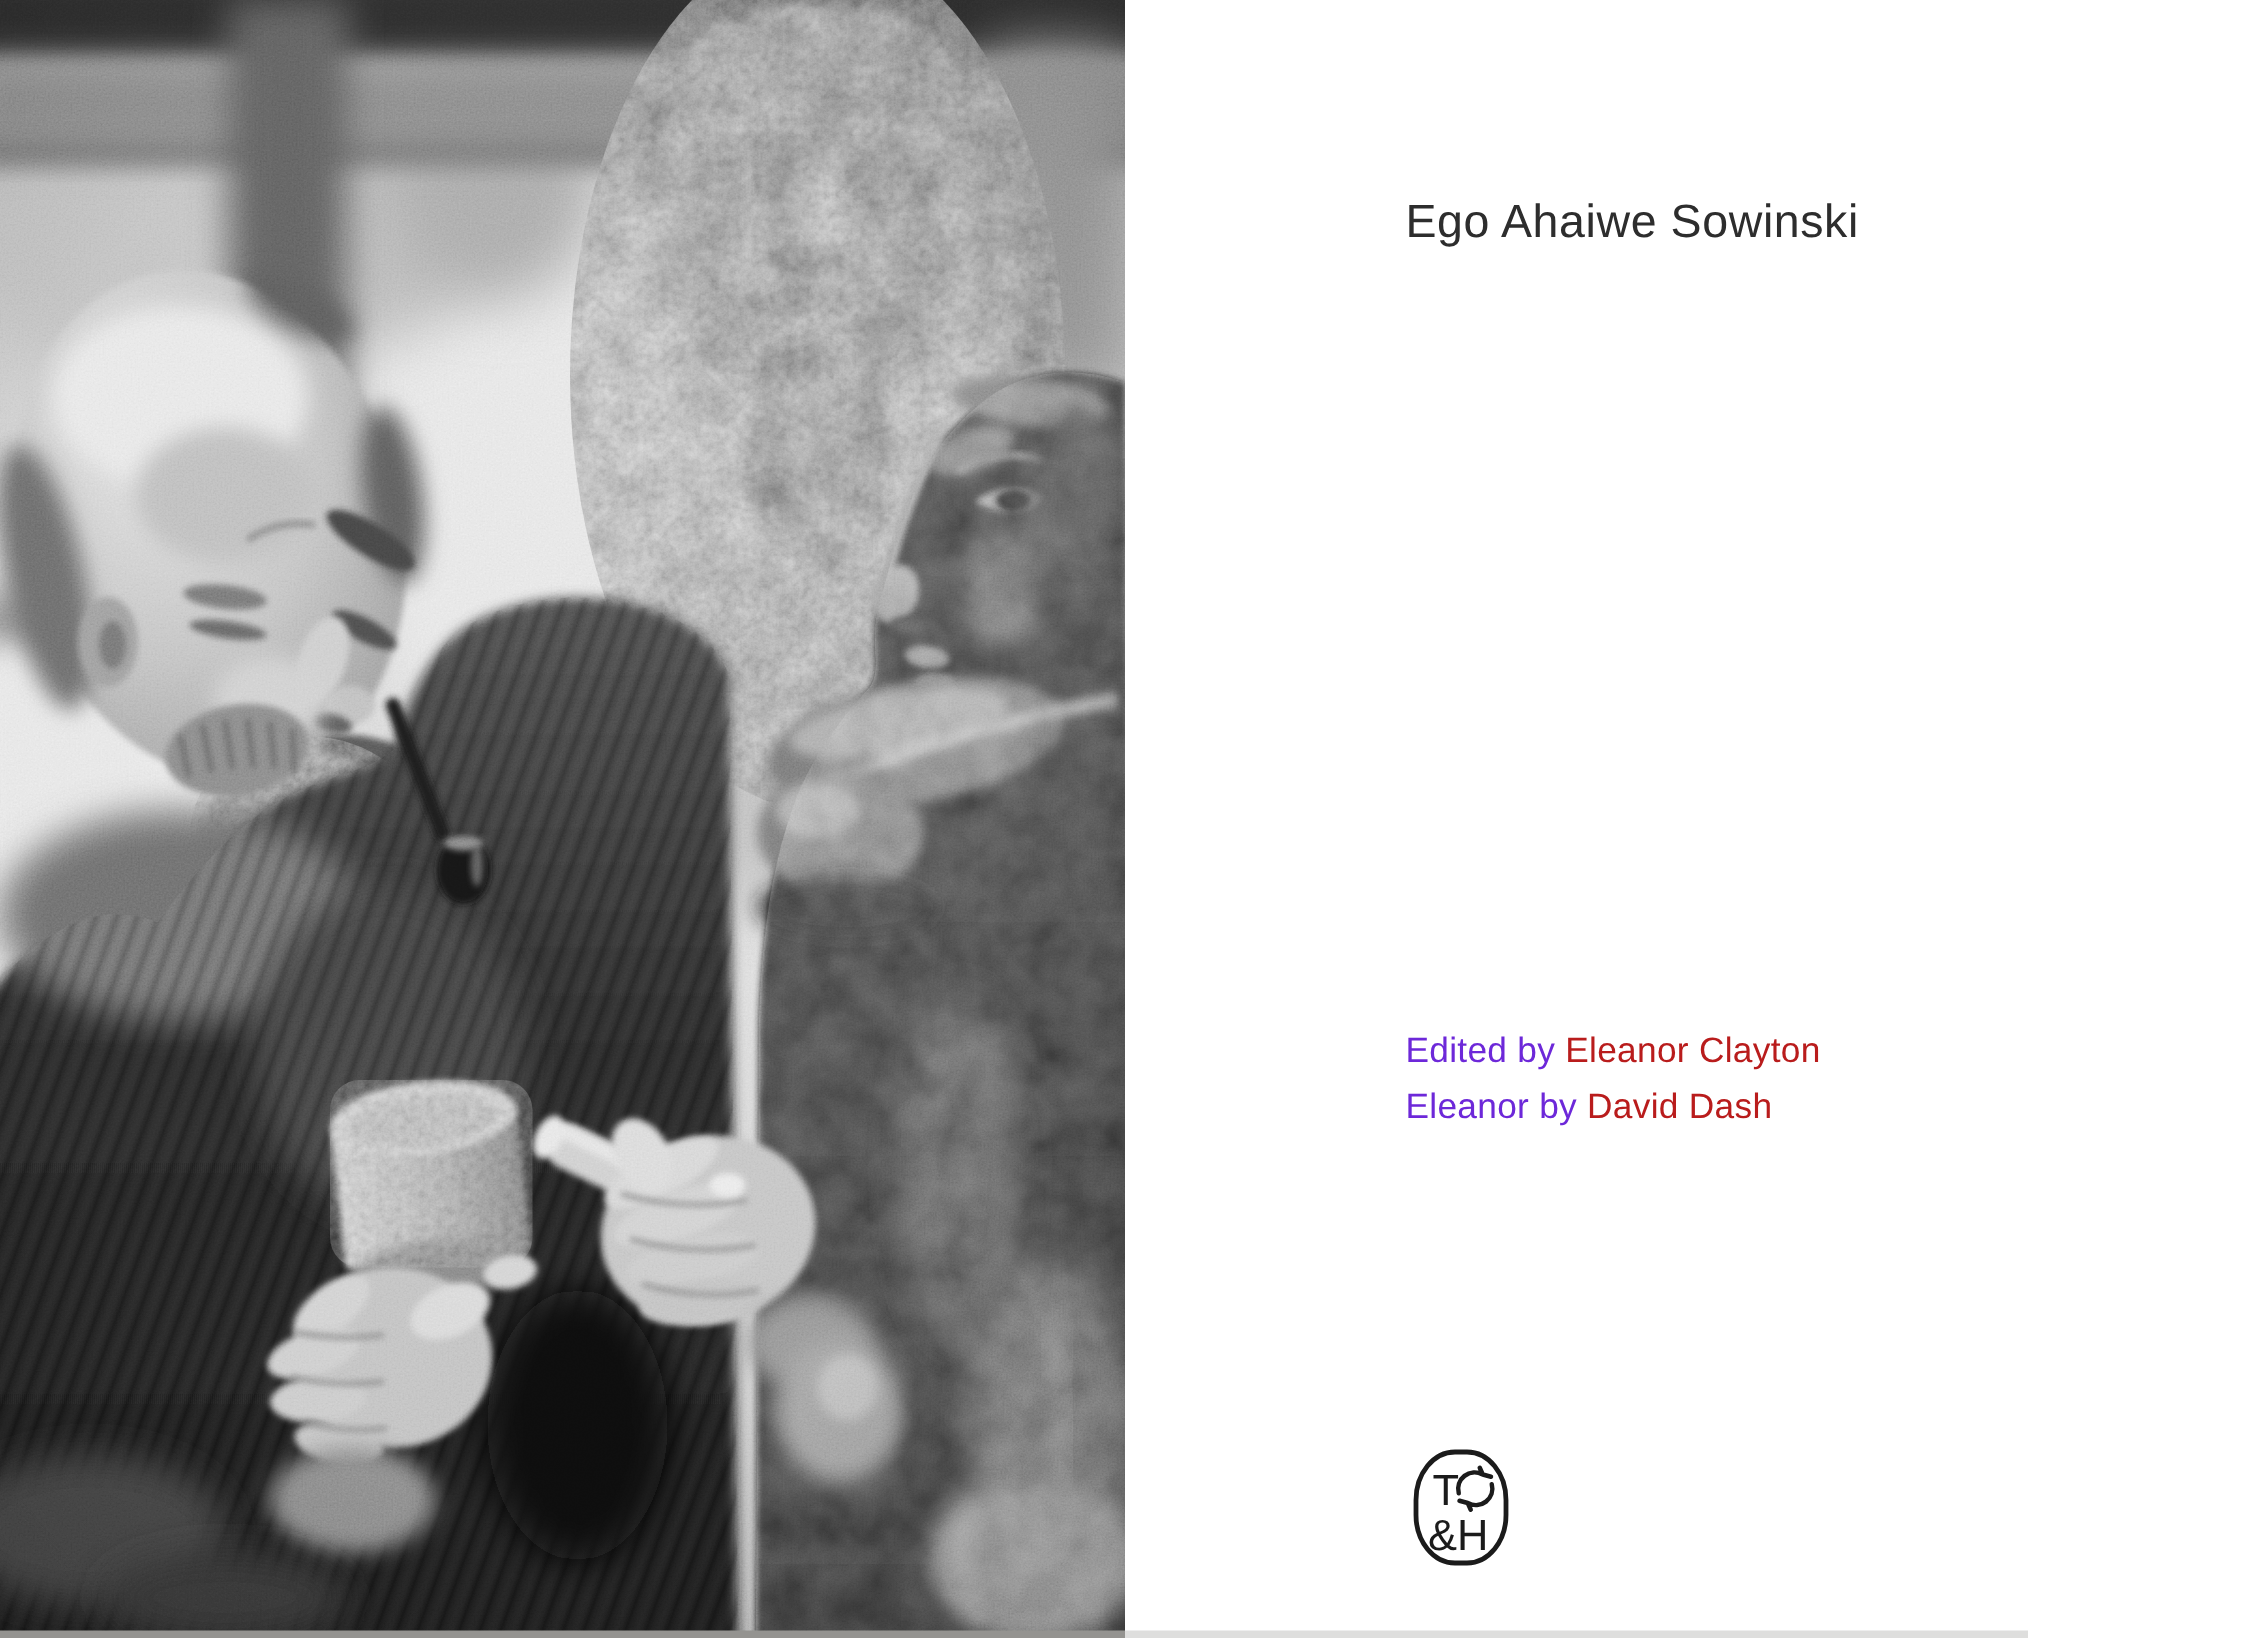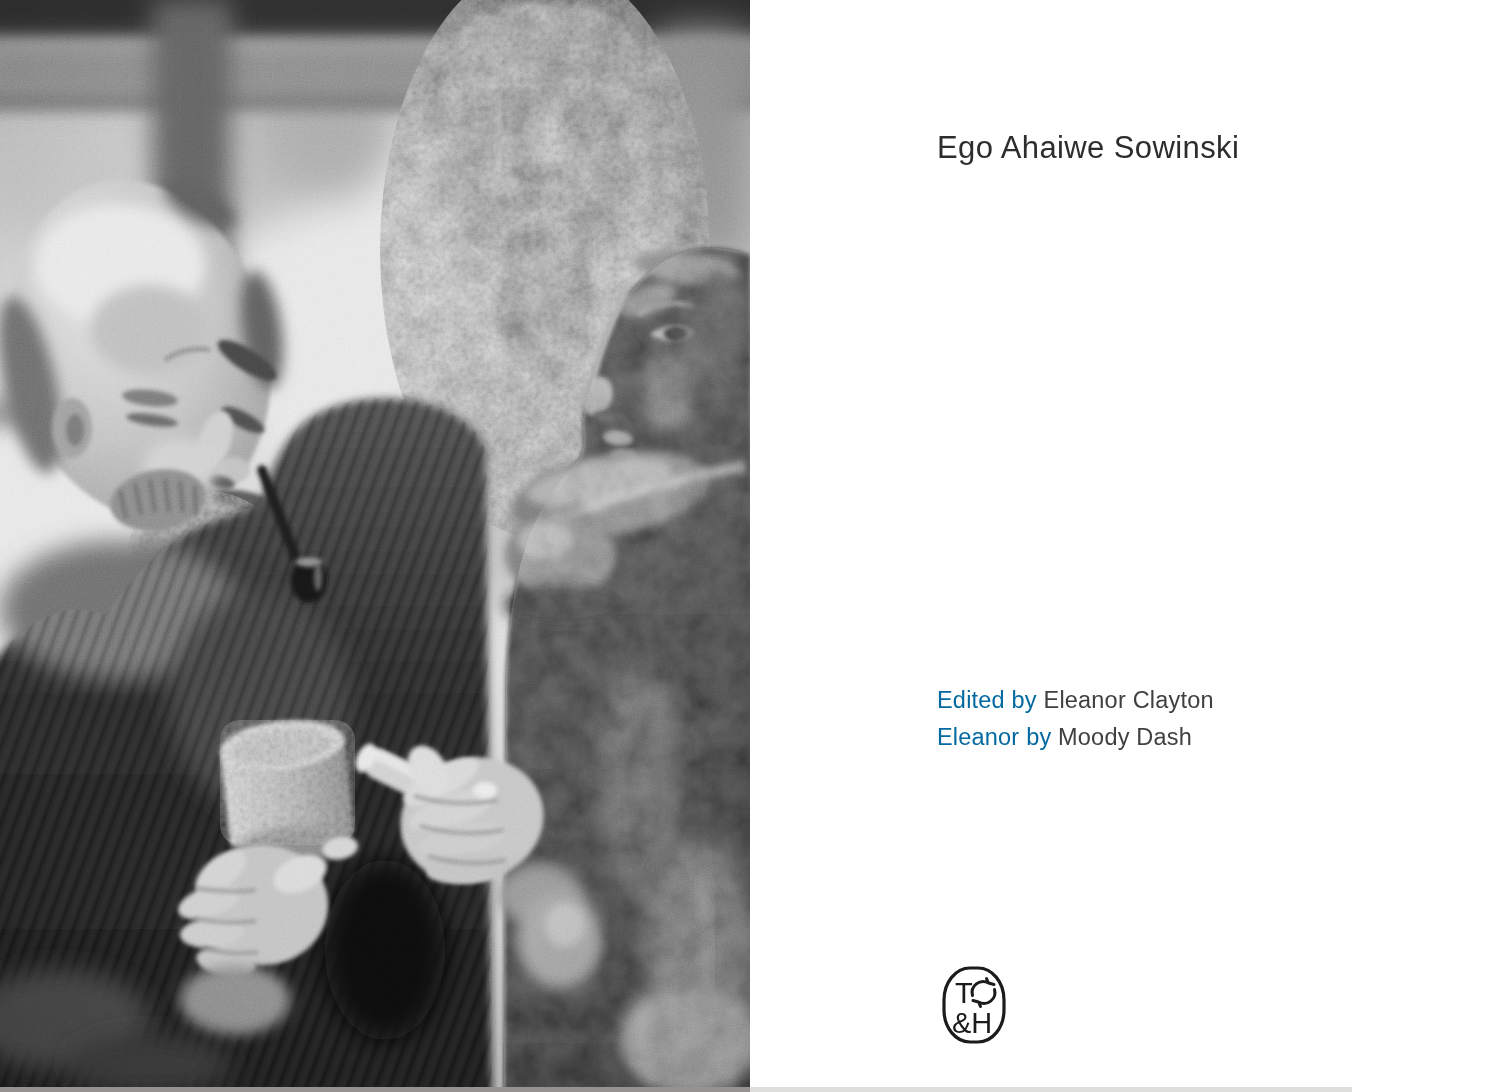--- a/index.html
+++ b/index.html
@@ -33,22 +33,22 @@
   }
   .title .t1 { display: block; color: #1a1a1a; }
   .title .t2 { display: block; color: #8e8e8e; }
 
   .credits {
     position: absolute; left: 187px; top: 682px;
     font-size: 23.5px; line-height: 37px; letter-spacing: 0.2px;
   }
   .credits p { margin: 0; }
   .credits p + p { margin-top: 15px; }
-  .credits .muted { color: #0369a1; }
-  .credits .dark  { color: #404040; }
+  .credits .muted { color: #6d28d9; }
+  .credits .dark  { color: #b91c1c; }
 
   .logo { position: absolute; left: 192px; top: 966px; width: 64px; height: 78px; }
 
   .bottom-strip-page {
     position: absolute; left: 750px; bottom: 0; width: 750px; height: 5px;
     background: #dededd;
   }
 </style>
 </head>
 <body>
@@ -338,21 +338,21 @@
     </svg>
   </div>
 
   <div class="title-page">
 
     <div class="author">Ego Ahaiwe Sowinski</div>
 
 
     <div class="credits">
       <p><span class="muted">Edited by </span><span class="dark">Eleanor Clayton</span><br>
-        <span class="muted">Eleanor by </span><span class="dark">Moody Dash</span></p>
+        <span class="muted">Eleanor by </span><span class="dark">David Dash</span></p>
     </div>
 
     <div class="logo">
       <svg width="64" height="78" viewBox="0 0 64 78" xmlns="http://www.w3.org/2000/svg">
         <rect x="2" y="2" width="60" height="74" rx="26" ry="32" fill="none" stroke="#1b1b1b" stroke-width="3.2"></rect>
         <text x="13" y="37" font-size="29" fill="#1b1b1b" font-family="Liberation Sans, sans-serif">T</text>
         <g transform="translate(41.5,26.5)" stroke="#1b1b1b" stroke-width="3" fill="none" stroke-linecap="round">
           <path d="M -11 3 A 11 11 0 0 1 5 -9.5 M 5 -9.5 l -2 -4.5 M 5 -9.5 l 5.5 1.5"></path>
           <g transform="rotate(180)">
             <path d="M -11 3 A 11 11 0 0 1 5 -9.5 M 5 -9.5 l -2 -4.5 M 5 -9.5 l 5.5 1.5"></path>

